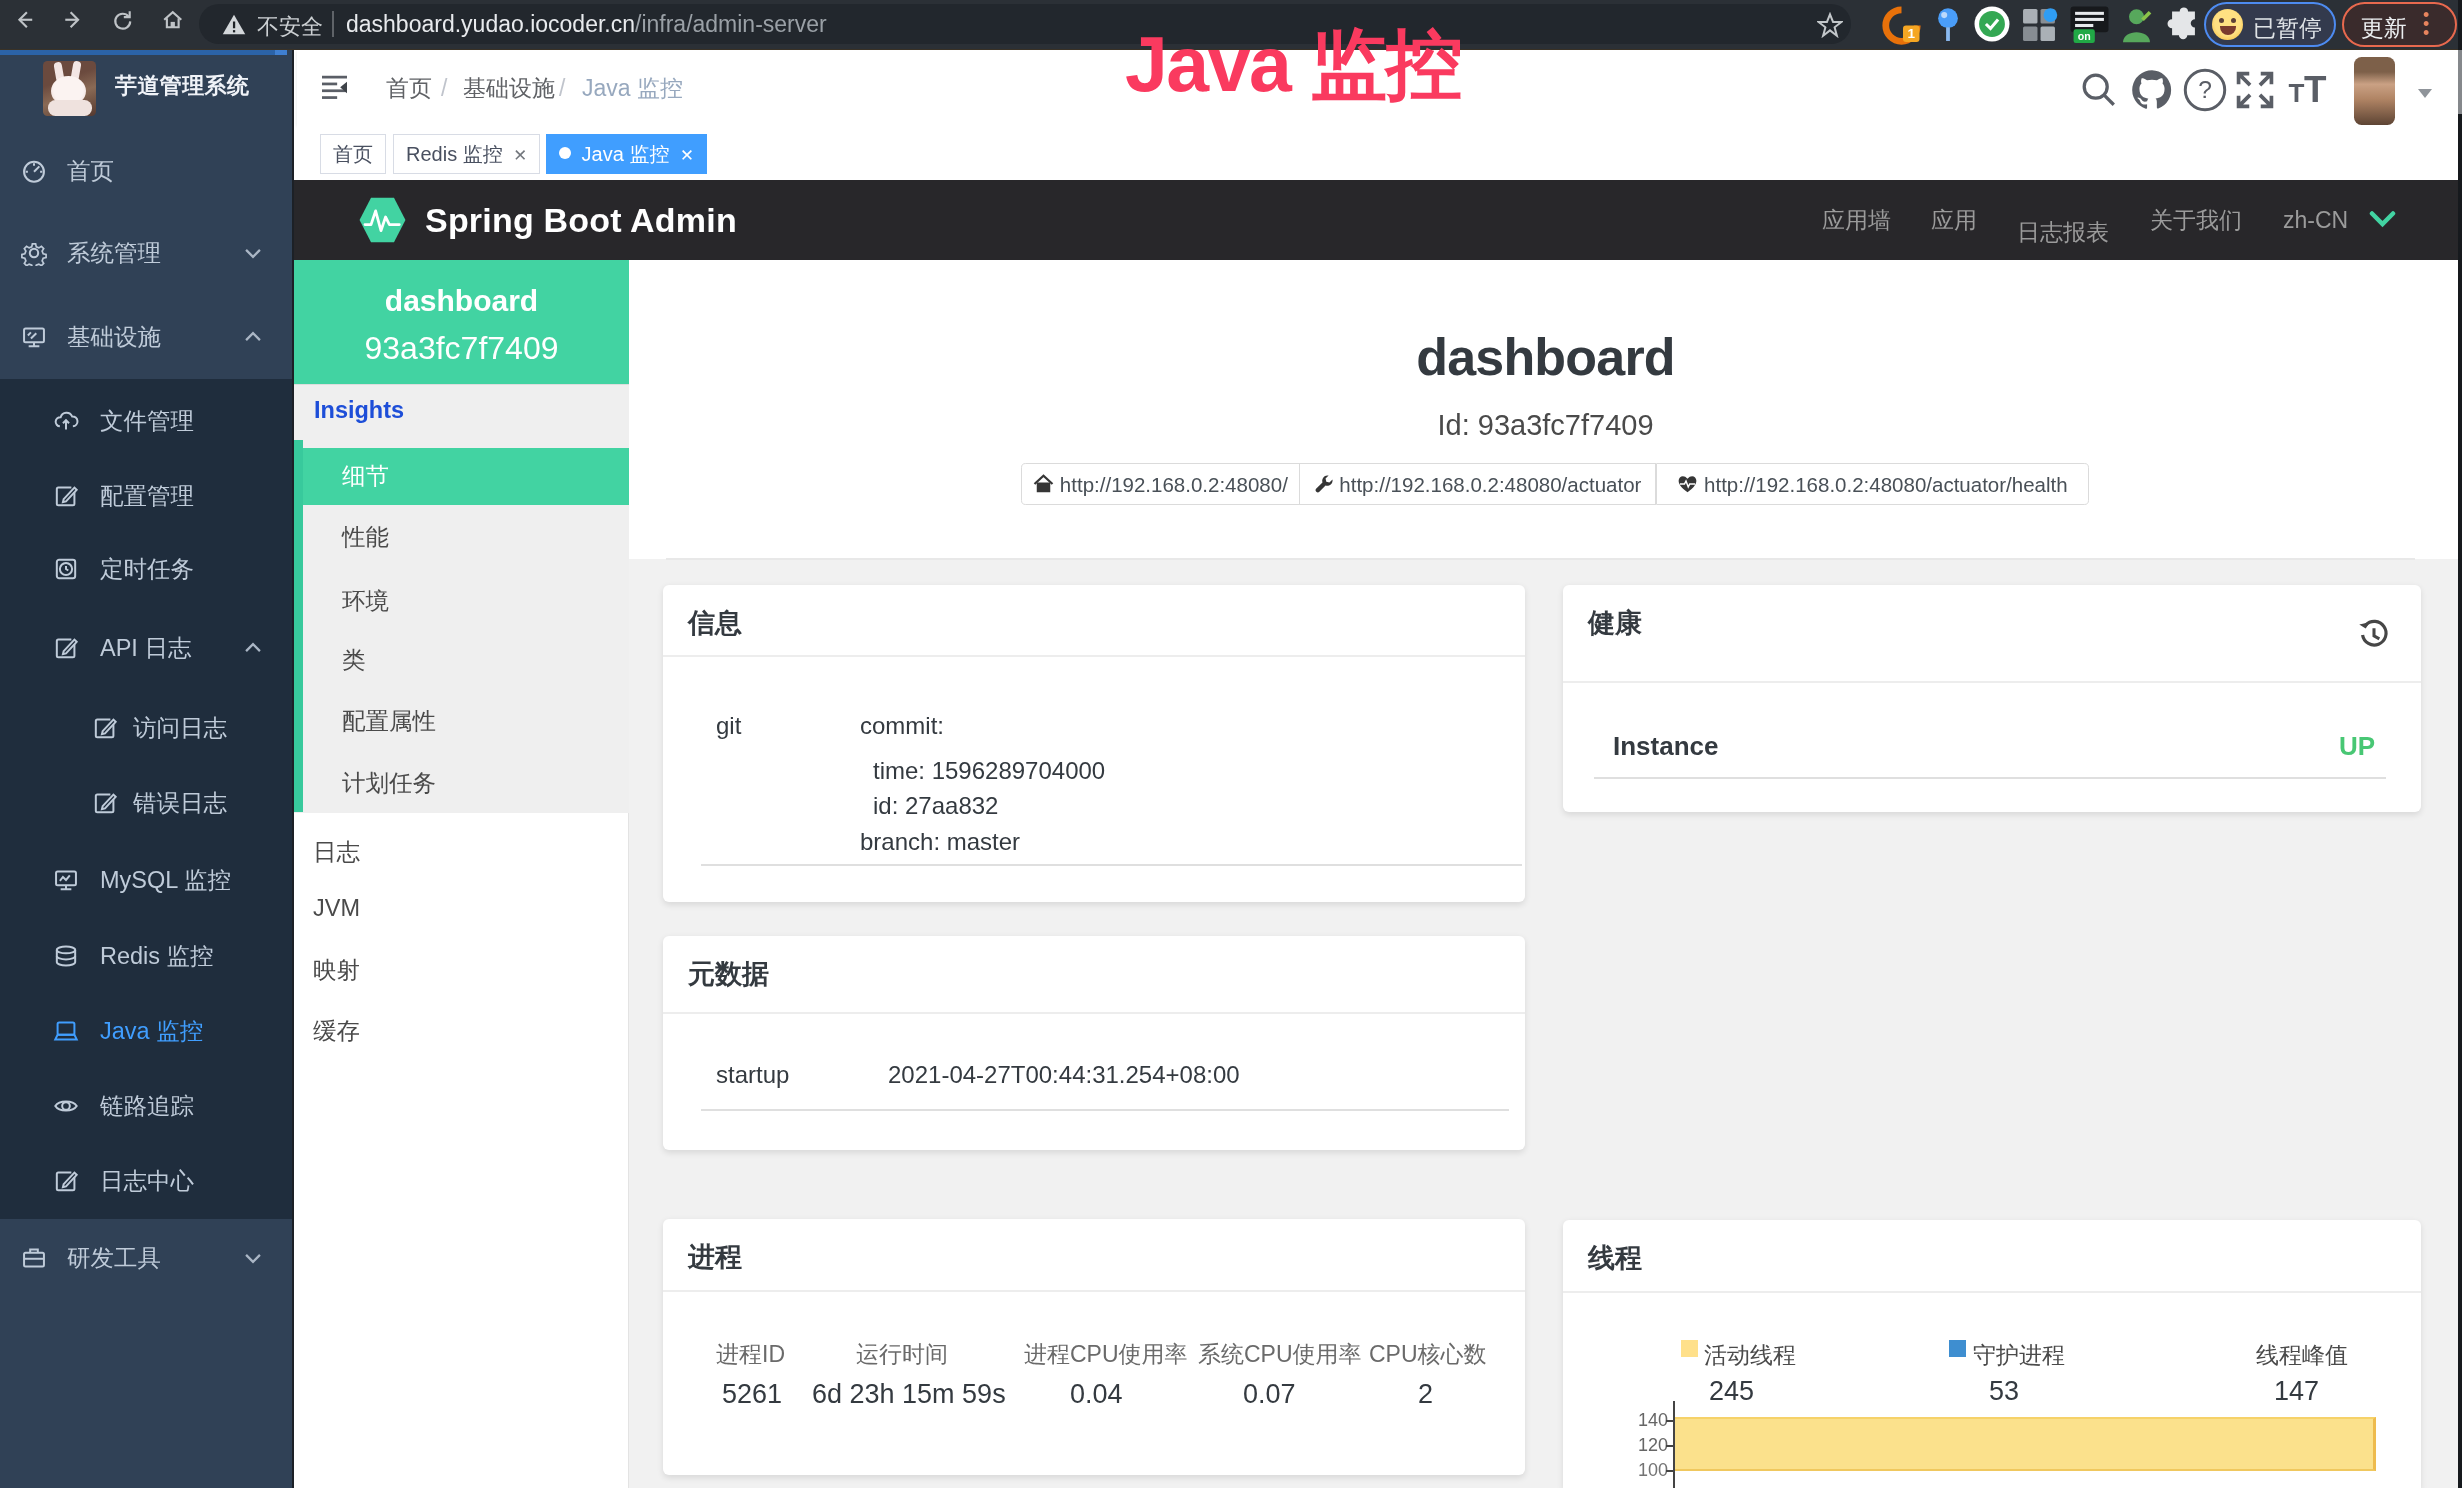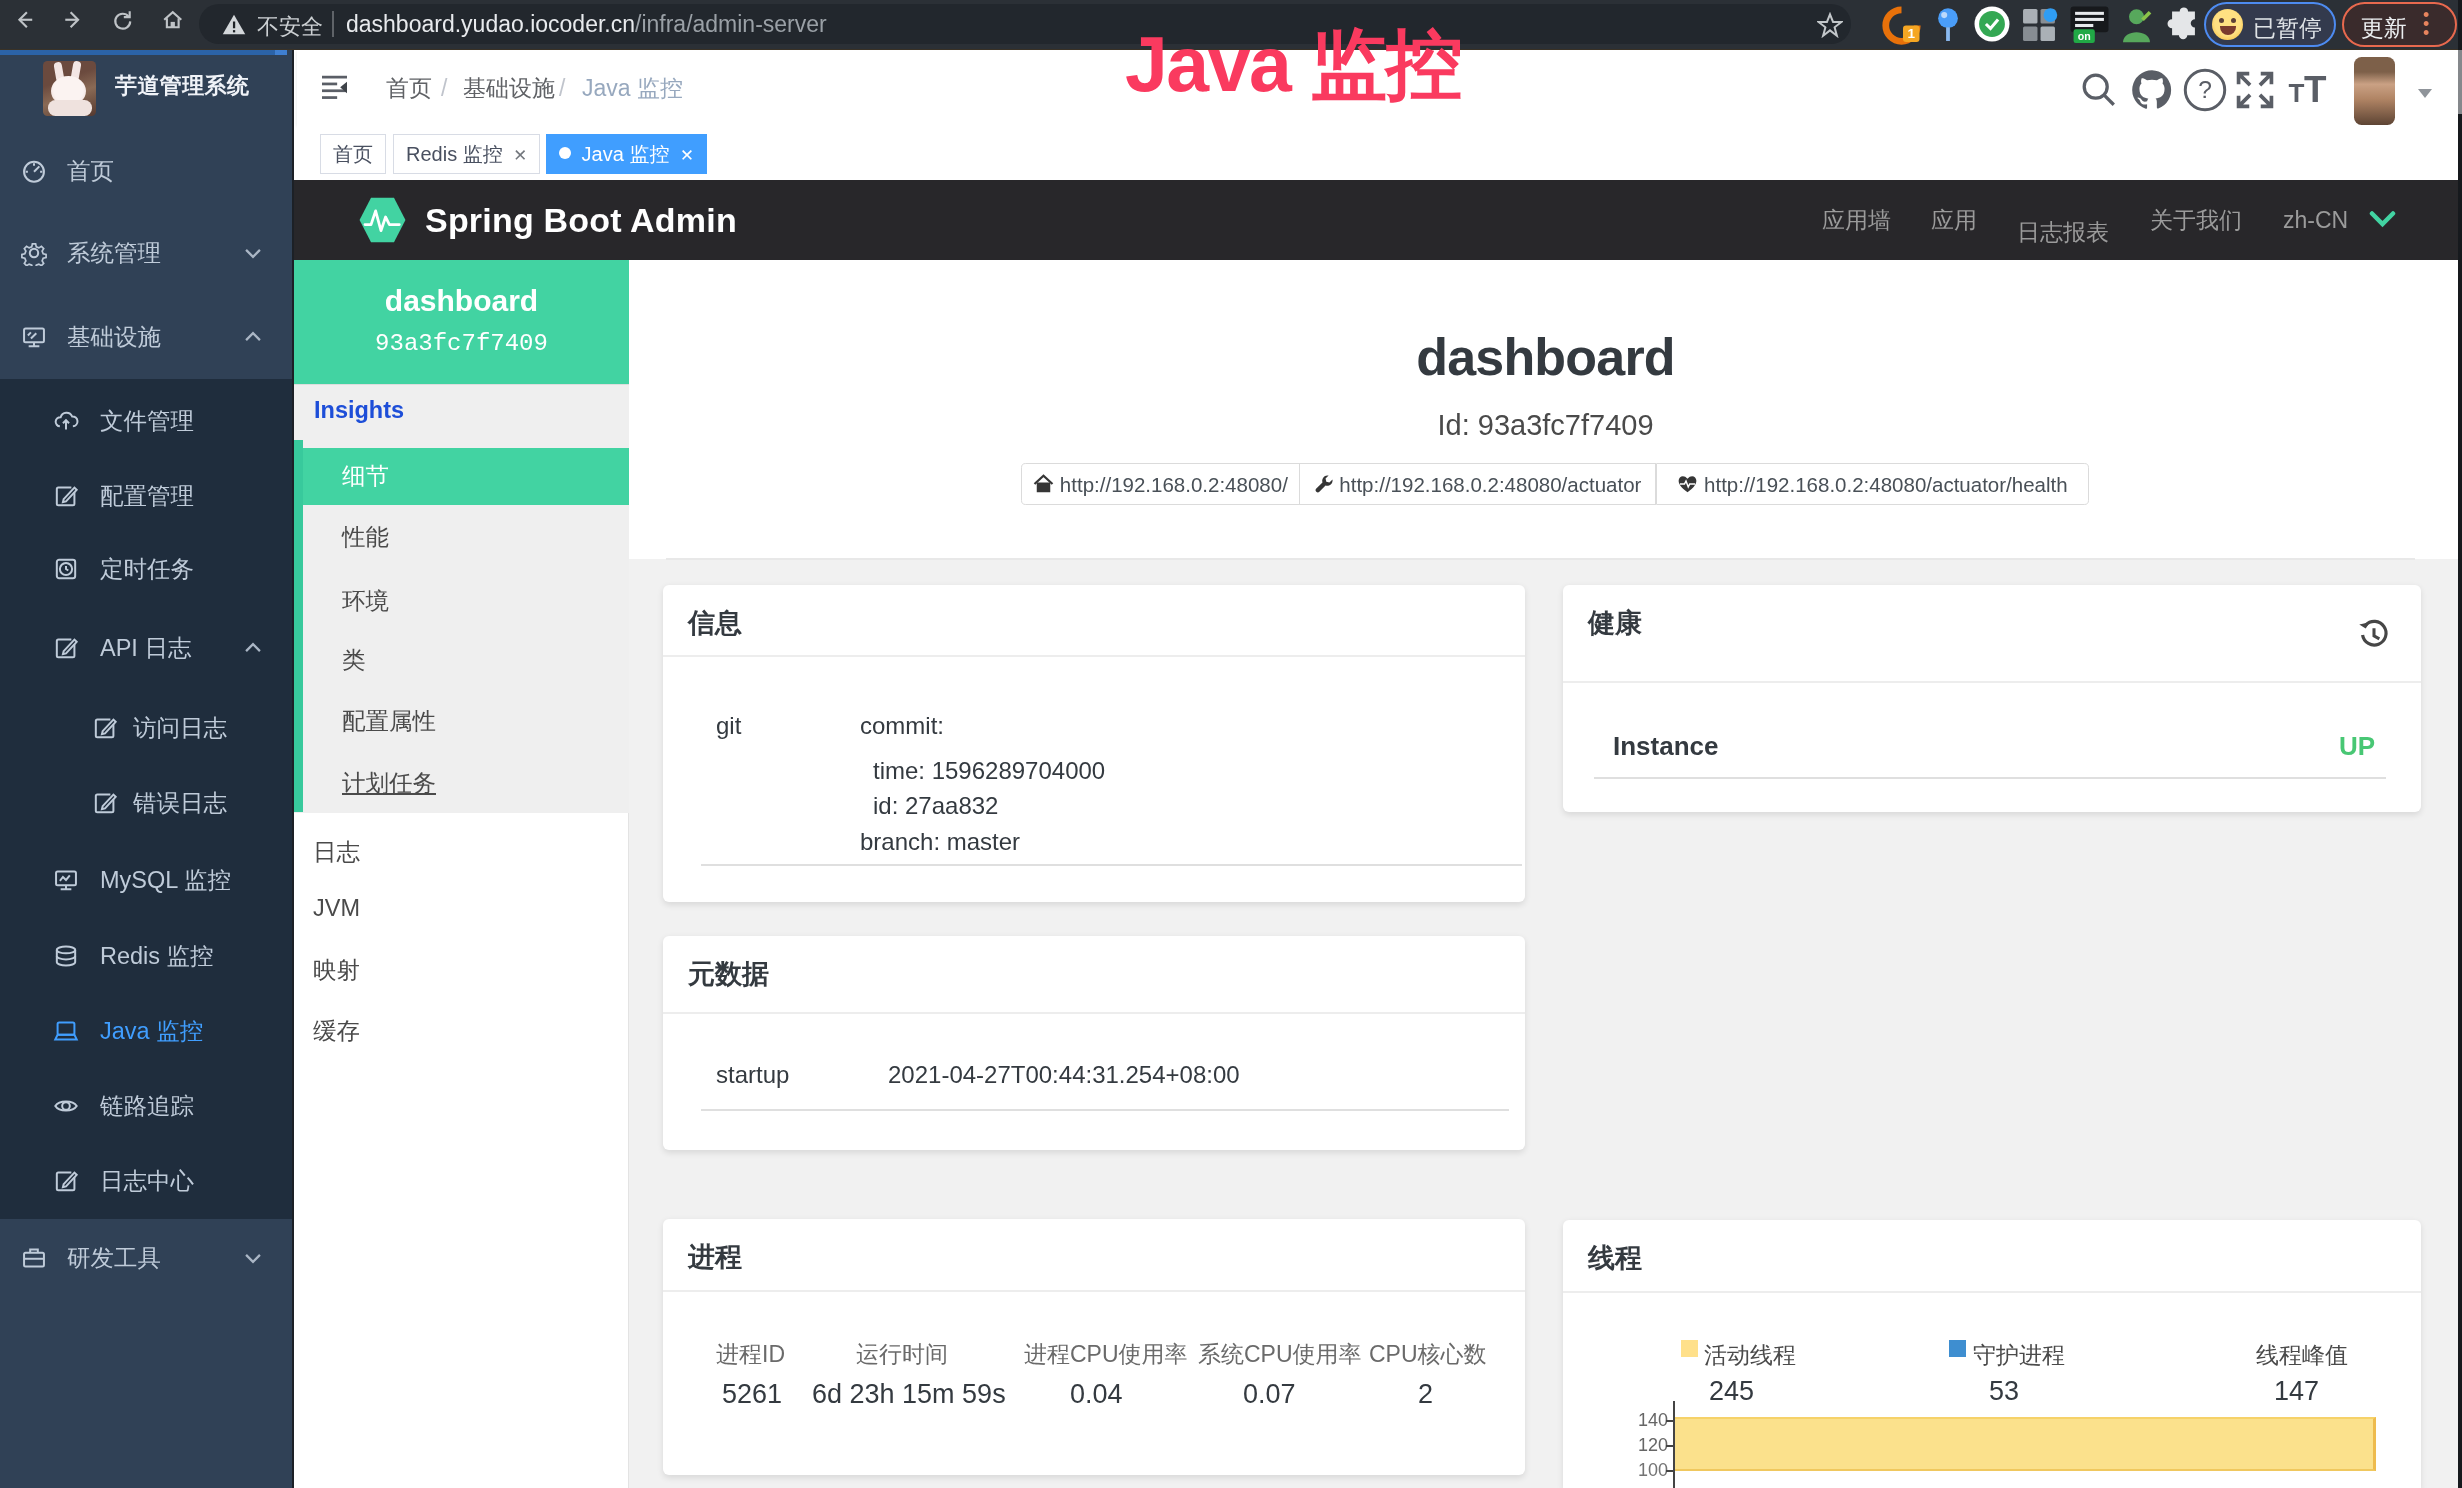--- a/index.html
+++ b/index.html
@@ -49,21 +49,21 @@
   .tag.on .x { color:#fff; }
   .tag.on .dot { display:inline-block; width:12px; height:12px; background:#fff; border-radius:50%; margin-right:10.6px; vertical-align:middle; position:relative; top:-2.3px; }
   
   #sbahead { position:absolute; left:294px; top:180px; width:2168px; height:80px; background:#28272a; }
   #sbahead .brand { position:absolute; left:131px; top:0; height:80px; line-height:80px; color:#fff; font-size:34px; font-weight:bold; letter-spacing:0.2px; }
   #sbahead .mitem { position:absolute; top:0; height:80px; line-height:80px; color:#9b9b9b; font-size:23px; white-space:nowrap; }
   
   #sbaside { position:absolute; left:294px; top:260px; width:335px; height:1229px; background:#fff; border-right:1.5px solid #e3e3e3; }
   #greenblock { position:absolute; left:0; top:0; width:335px; height:124px; background:#42d3a2; color:#fff; text-align:center; }
   #greenblock .l1 { font-size:30px; font-weight:bold; padding-top:24px; }
-  #greenblock .l2 { font-size:24px; padding-top:12px;font-family:Liberation Mono, monospace; }
+  #greenblock .l2 { font-size:32px; padding-top:12px; }
   #insights-bg { position:absolute; left:0; top:124px; width:335px; height:429px; background:#efefef; border-top:0.8px solid #ddd; }
   #insights-strip { position:absolute; left:0; top:180px; width:9px; height:372px; background:#38c99c; }
   .sbai { position:absolute; left:0; font-size:23.5px; color:#4a4a4a; white-space:nowrap; }
   .sbai.hd { font-weight:bold; color:#1d4ed8; }
   .sbai.act { background:#42d3a2; color:#fff; }
   
   #content { position:absolute; left:629px; top:260px; width:1833px; height:1229px; background:#f1f1f1; }
   #hero { position:absolute; left:0; top:0; width:1833px; height:299px; background:#fff; }
   #hero h1 { position:absolute; left:0; top:67px; width:1833px; text-align:center; font-size:52px; font-weight:600; color:#343a40; letter-spacing:-0.8px; }
   #hero .hid { position:absolute; left:0; top:149px; width:1833px; text-align:center; font-size:29px; color:#4a4a4a; }
@@ -370,21 +370,21 @@
       <div class="l2">93a3fc7f7409</div>
     </div>
     <div id="insights-bg"></div>
     <div id="insights-strip"></div>
     <div class="sbai hd" style="left:20px; top:137px;">Insights</div>
     <div class="sbai act" style="left:9px; top:188px; width:326px; height:57px; line-height:57px; padding-left:39px;font-family:Liberation Serif, serif;">细节</div>
     <div class="sbai" style="left:48px; top:261px;">性能</div>
     <div class="sbai" style="left:48px; top:325px;">环境</div>
     <div class="sbai" style="left:48px; top:384px;">类</div>
     <div class="sbai" style="left:48px; top:445px;">配置属性</div>
-    <div class="sbai" style="left:48px; top:507px;text-decoration:underline;">计划任务</div>
+    <div class="sbai" style="left:48px; top:507px;">计划任务</div>
     <div class="sbai" style="left:19px; top:576px;">日志</div>
     <div class="sbai" style="left:19px; top:635px;">JVM</div>
     <div class="sbai" style="left:19px; top:694px;">映射</div>
     <div class="sbai" style="left:19px; top:755px;">缓存</div>
   </div>
 
   <div id="content">
     <div id="hero">
       <h1>dashboard</h1>
       <div class="hid">Id: 93a3fc7f7409</div>

